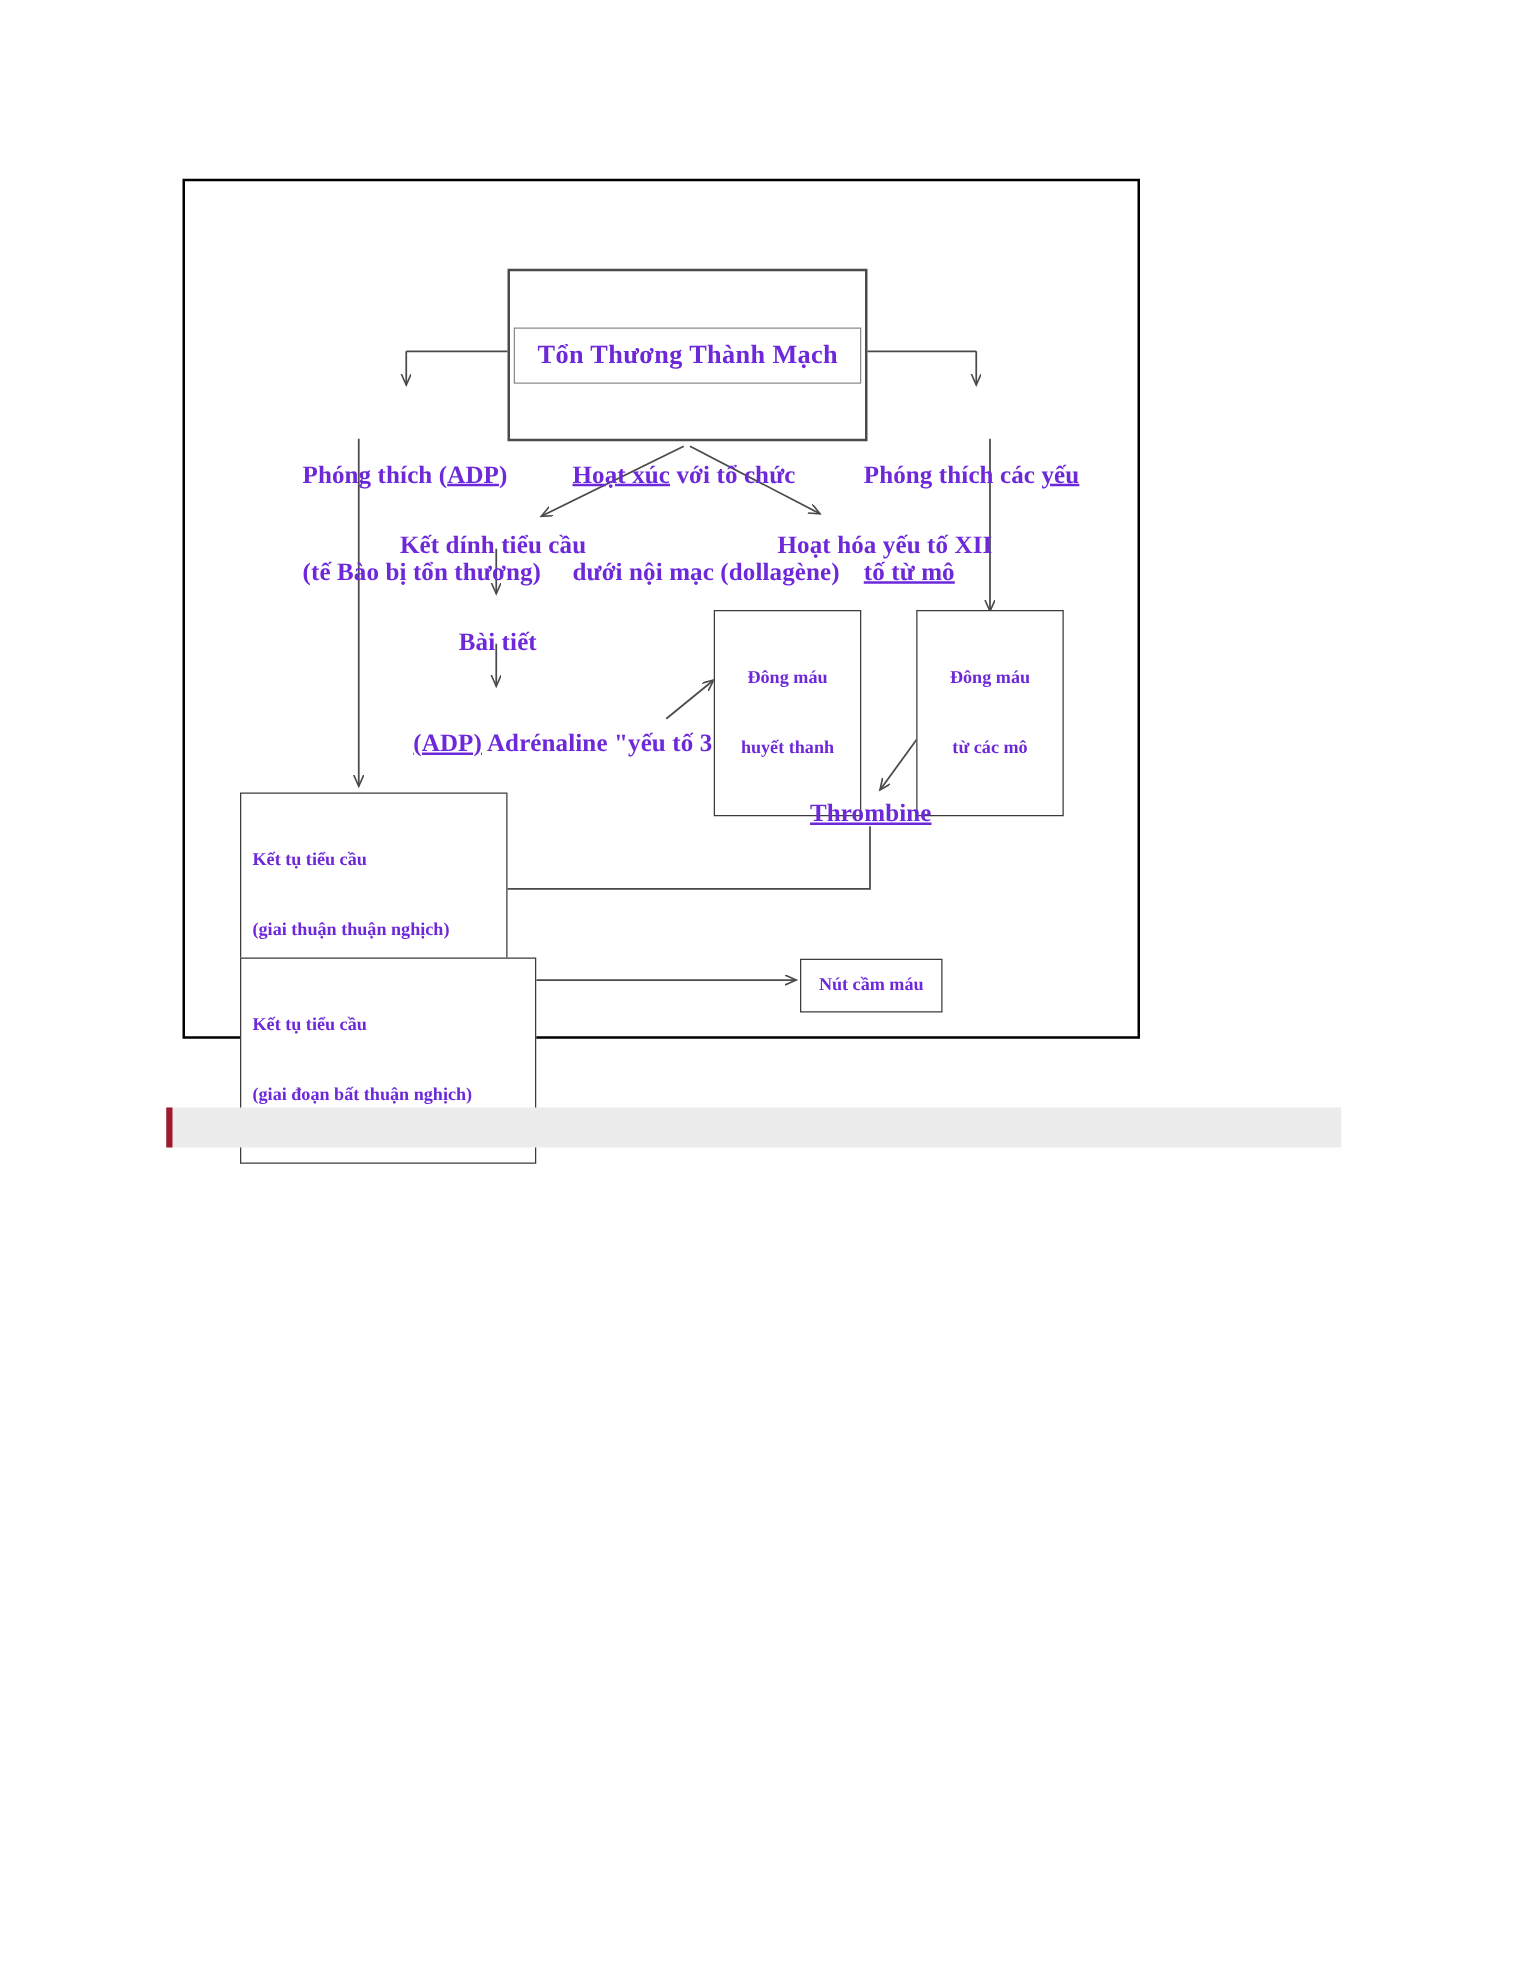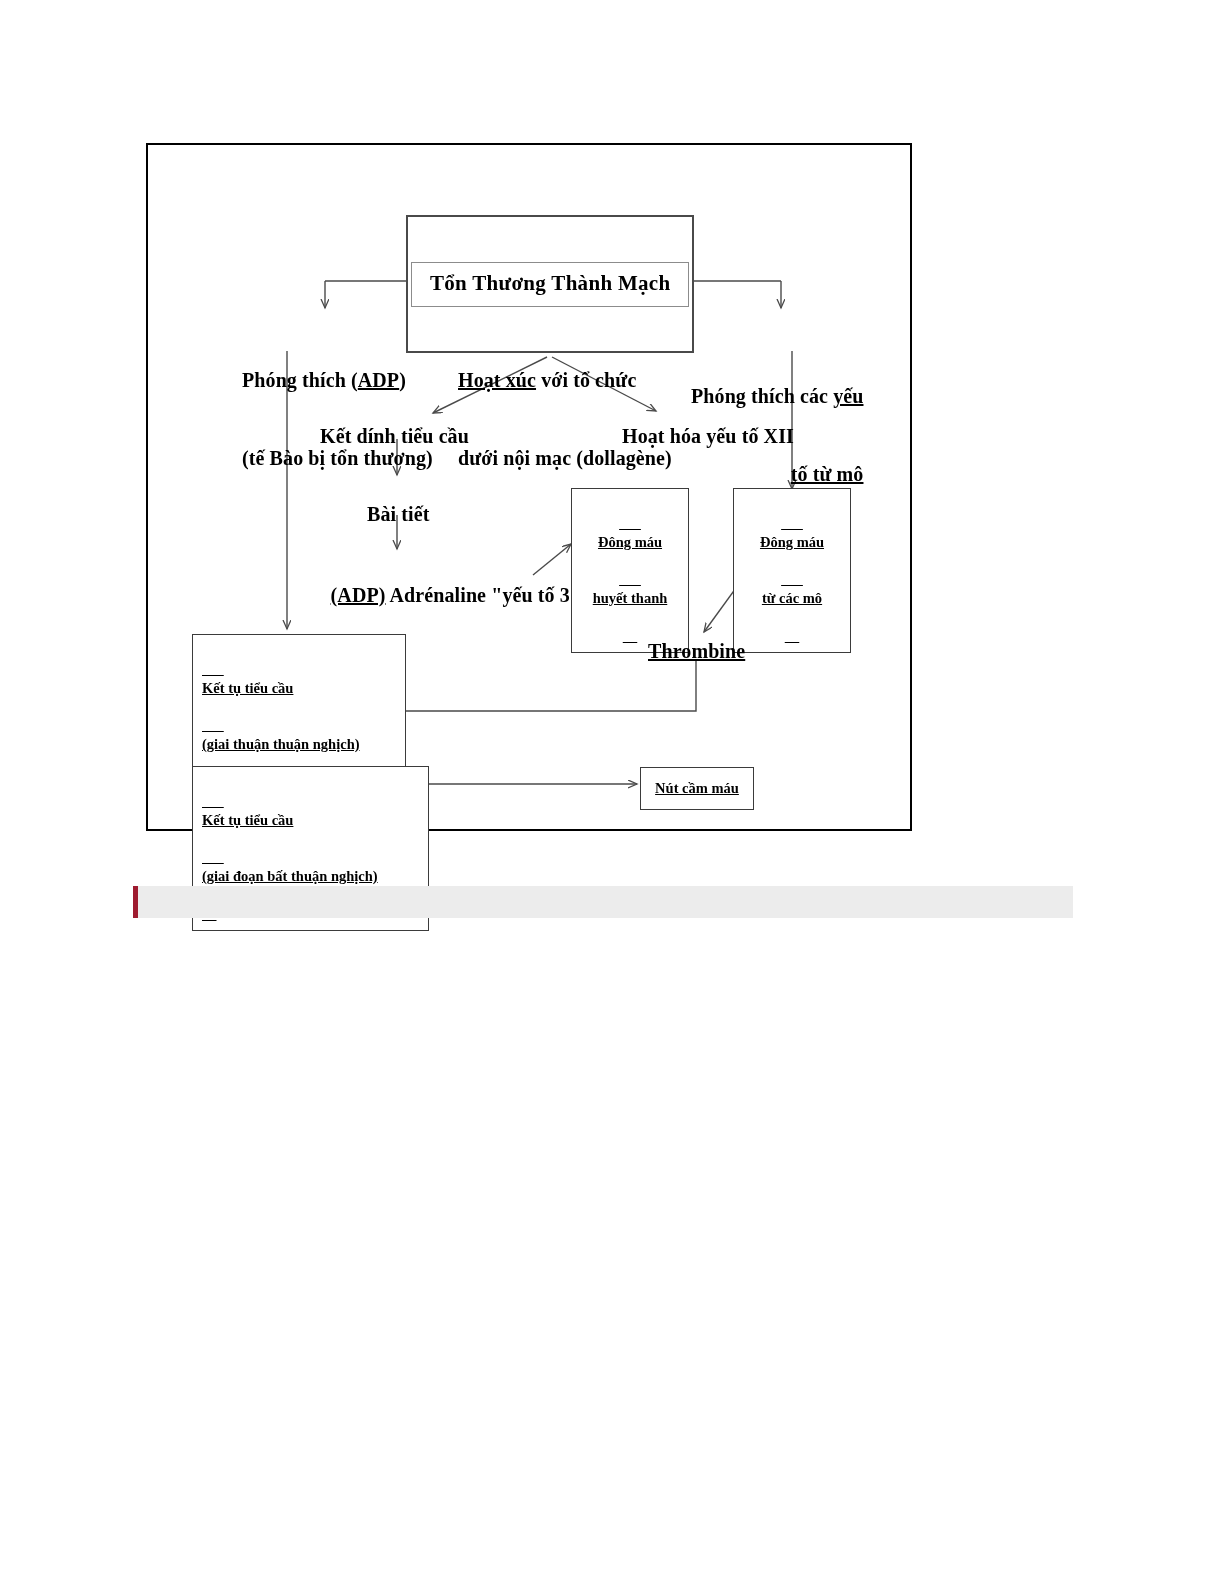--- a/index.html
+++ b/index.html
@@ -38,37 +38,36 @@
     top: 0;
     width: 766px;
     height: 688px;
     display: block;
   }
 
   
   .node {
     position: absolute;
     box-sizing: border-box;
-    color: #000000;
+    color: #6d28d9;
     font-weight: bold;
     line-height: 1.30;
     white-space: pre;
   }
 
   .plain {
     font-size: 20px;
     letter-spacing: 0.1px;
   }
 
   .boxed {
     border: 1.6px solid #3b3b3b;
     background: #ffffff;
     font-size: 14.5px;
     padding: 6px 9px;
-    text-decoration: underline;
   }
 
   
   #title-box {
     border: 2px solid #4a4a4a;
     background: #ffffff;
     padding: 3px;
   }
   #title-inner {
     border: 1.4px solid #8c8c8c;
@@ -152,21 +151,21 @@
     <div class="node plain" style="left:94px; top:170px; text-align:left;">
       <div>Phóng thích (<span class="u">ADP</span>)</div>
       <div>(tế Bào bị tổn thương)</div>
     </div>
 
     <div class="node plain" style="left:310px; top:170px; text-align:left;">
       <div><span class="u">Hoạt xúc</span> với tổ chức</div>
       <div>dưới nội mạc (dollagène)</div>
     </div>
 
-    <div class="node plain" style="left:543px; top:186px; text-align:right;">
+    <div class="node plain" style="left:543px; top:170px; text-align:left;">
       <div>Phóng thích các <span class="u">yếu</span></div>
       <div class="u">tố từ mô</div>
     </div>
 
     <div class="node plain" style="left:172px; top:278px;">Kết dính tiểu cầu</div>
 
     <div class="node plain" style="left:474px; top:278px;">Hoạt hóa yếu tố XII</div>
 
     <div class="node plain" style="left:219px; top:356px;">Bài tiết</div>
 

